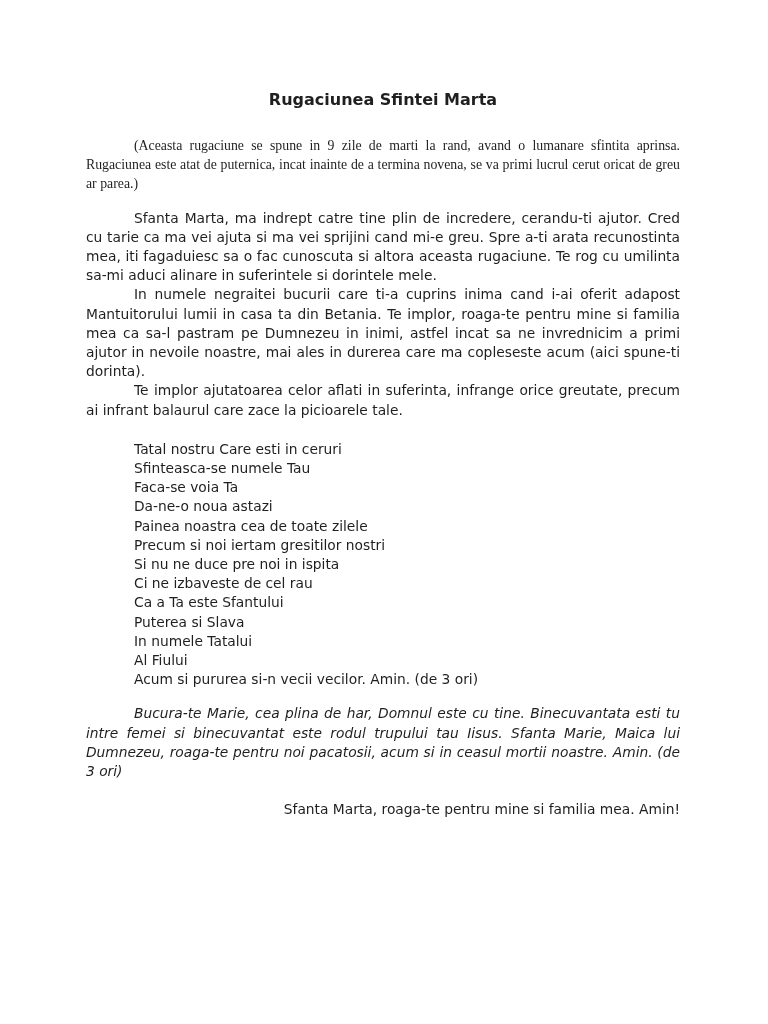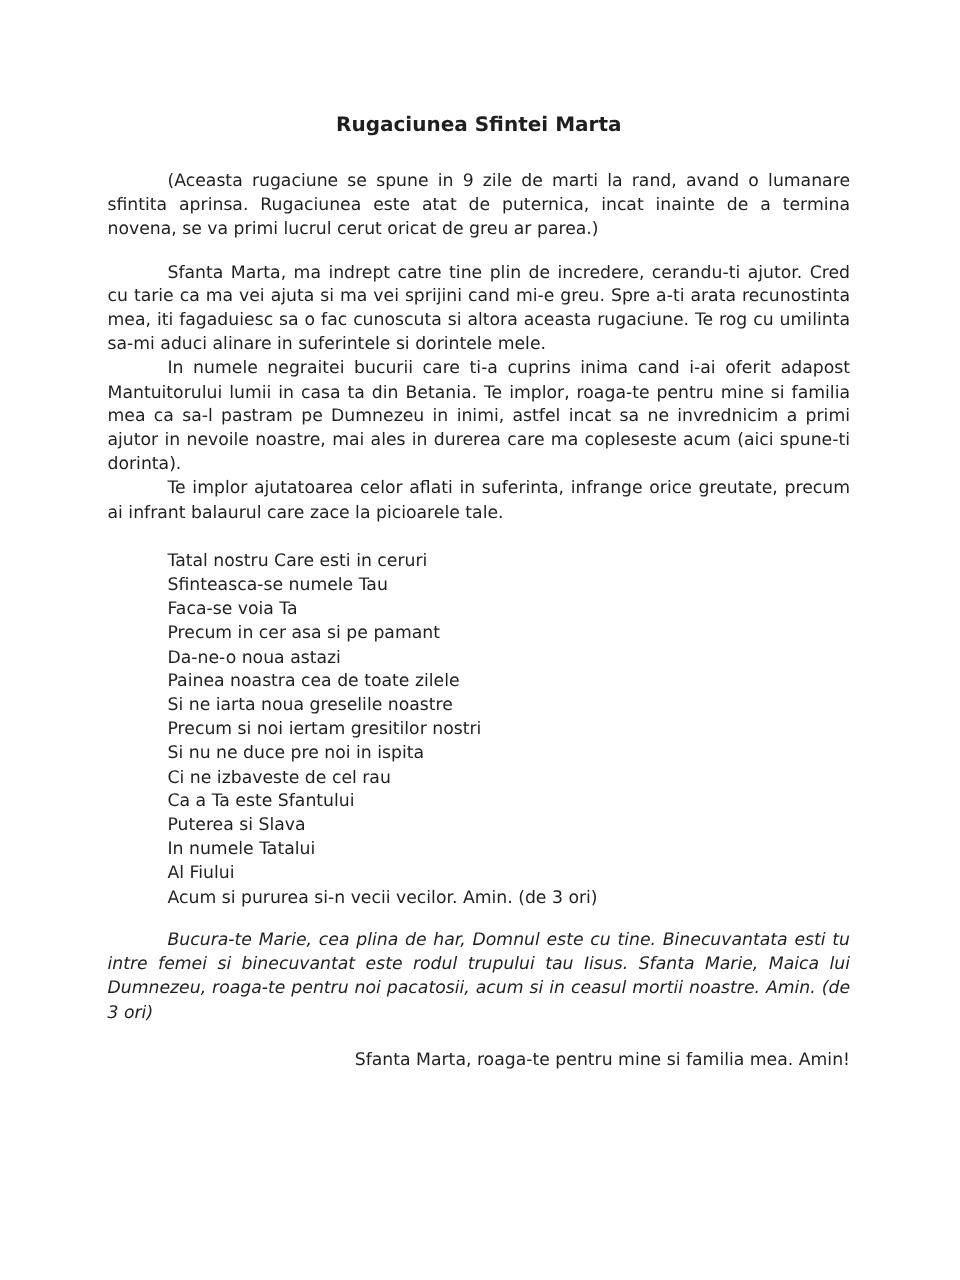--- a/index.html
+++ b/index.html
@@ -28,20 +28,21 @@
   }
   .para {
     margin: 0;
     font-size: 13.8px;
     line-height: 19.2px;
     text-align: justify;
     text-indent: 48px;
   }
   .para.gap-after {
     margin-bottom: 15px;
+    font-family: Liberation Serif, serif;
   }
   .prayer-block {
     margin: 20px 0 15px 0;
     padding-left: 48px;
     font-size: 13.8px;
     line-height: 19.2px;
   }
   .italic {
     font-style: italic;
   }
@@ -66,24 +67,22 @@
     <p class="para">Sfanta Marta, ma indrept catre tine plin de incredere, cerandu-ti ajutor. Cred cu tarie ca ma vei ajuta si ma vei sprijini cand mi-e greu. Spre a-ti arata recunostinta mea, iti fagaduiesc sa o fac cunoscuta si altora aceasta rugaciune. Te rog cu umilinta sa-mi aduci alinare in suferintele si dorintele mele.</p>
 
     <p class="para">In numele negraitei bucurii care ti-a cuprins inima cand i-ai oferit adapost Mantuitorului lumii in casa ta din Betania. Te implor, roaga-te pentru mine si familia mea ca sa-l pastram pe Dumnezeu in inimi, astfel incat sa ne invrednicim a primi ajutor in nevoile noastre, mai ales in durerea care ma copleseste acum (aici spune-ti dorinta).</p>
 
     <p class="para">Te implor ajutatoarea celor aflati in suferinta, infrange orice greutate, precum ai infrant balaurul care zace la picioarele tale.</p>
 
     <div class="prayer-block">
         <div>Tatal nostru Care esti in ceruri</div>
         <div>Sfinteasca-se numele Tau</div>
         <div>Faca-se voia Ta</div>
-        <div>Precum in cer asa si pe pamant</div>
         <div>Da-ne-o noua astazi</div>
         <div>Painea noastra cea de toate zilele</div>
-        <div>Si ne iarta noua greselile noastre</div>
         <div>Precum si noi iertam gresitilor nostri</div>
         <div>Si nu ne duce pre noi in ispita</div>
         <div>Ci ne izbaveste de cel rau</div>
         <div>Ca a Ta este Sfantului</div>
         <div>Puterea si Slava</div>
         <div>In numele Tatalui</div>
         <div>Al Fiului</div>
         <div>Acum si pururea si-n vecii vecilor. Amin. (de 3 ori)</div>
       </div>
 

